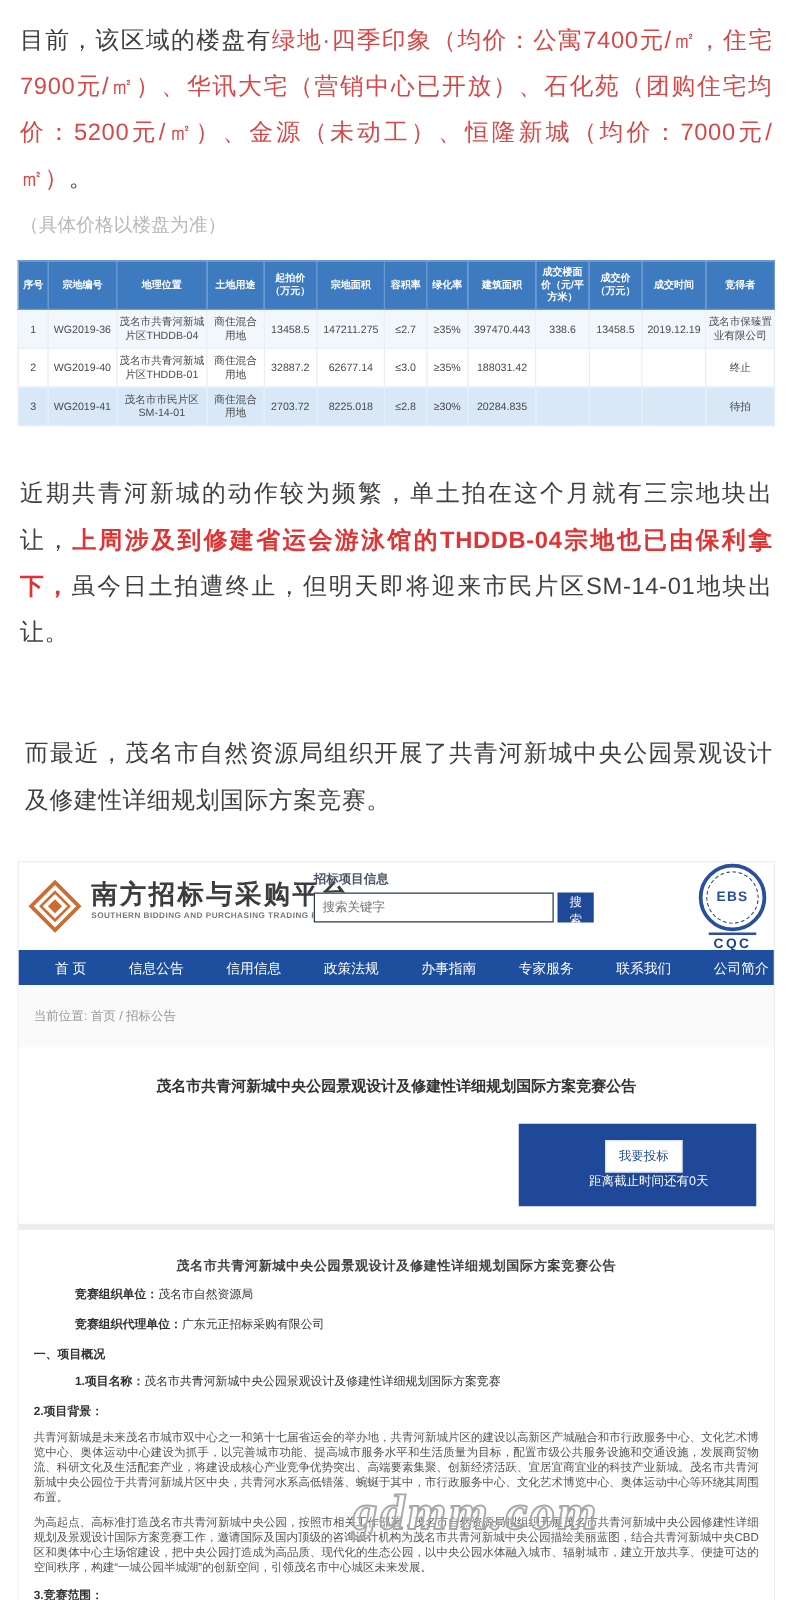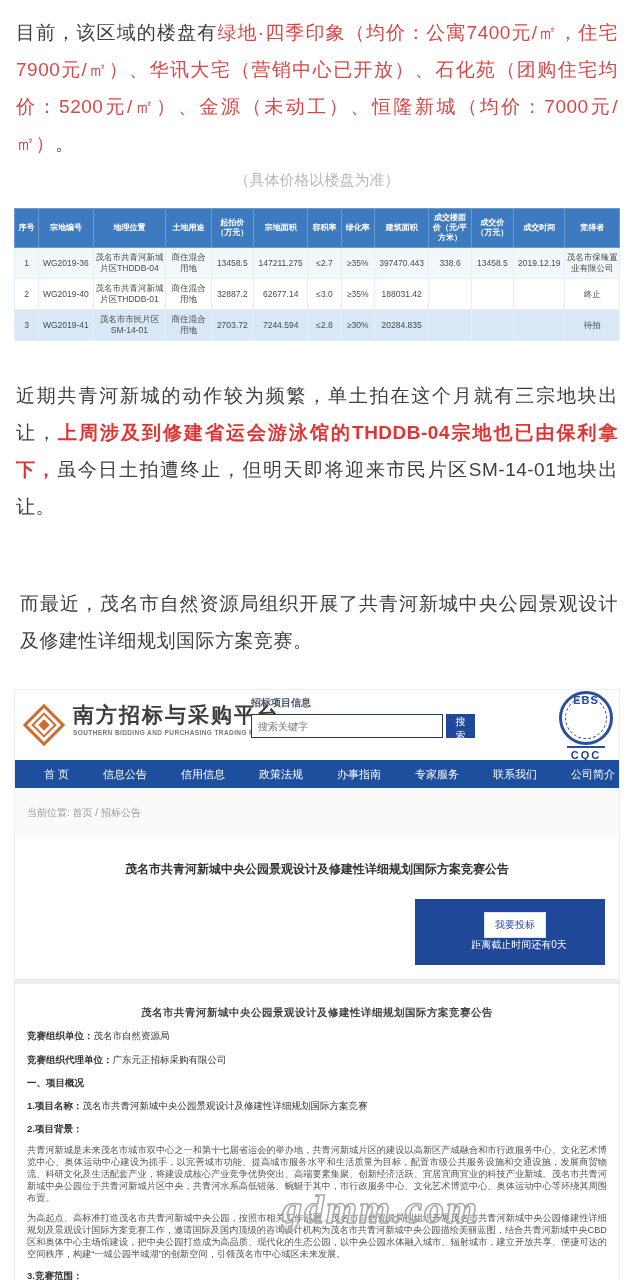--- a/index.html
+++ b/index.html
@@ -5,21 +5,21 @@
   html,body{margin:0;padding:0;}
   body{
     width:634px;height:1280px;position:relative;overflow:hidden;
     background:#ffffff;font-family:"Liberation Sans",sans-serif;color:#3f3f3f;
   }
   
   .para{padding:0 16px;font-size:19px;line-height:37px;text-align:justify;letter-spacing:0.5px;color:#3f3f3f;}
   .red{color:#d84747;}
   .red-bold{color:#e03434;font-weight:bold;}
   .p1{margin-top:14px;}
-  .price-note{text-align:center;color:#b8b8b8;font-size:15px;margin:9px 16px 0;}
+  .price-note{text-align:left;color:#b8b8b8;font-size:15px;margin:9px 16px 0;}
   .p2{margin-top:36px;}
   .p3{margin-top:60px;padding-left:20px;}
   
   .table-wrap{margin:18px 14px 0;}
   table{width:100%;border-collapse:collapse;table-layout:fixed;text-align:center;}
   th{background:#3d7abf;color:#fff;font-weight:bold;font-size:8px;padding:4px 1px;border:1px solid #6b9ad0;line-height:1.25;}
   td{font-size:8.5px;color:#4a4a4a;padding:4px 1px;border:1px solid #e6eef7;line-height:1.3;word-wrap:break-word;}
   tr.r1{background:#f2f7fc;}
   tr.r2{background:#ffffff;}
   tr.r3{background:#d9e8f6;}
@@ -34,36 +34,36 @@
   .diamond::before{content:"";position:absolute;inset:3px;border:2px solid #cf6a31;}
   .diamond::after{content:"";position:absolute;inset:8px;background:#cf6a31;}
   .logo-title{font-family:"Liberation Serif",serif;font-weight:bold;font-size:21px;color:#3c3c3c;letter-spacing:2px;line-height:1.1;}
   .logo-sub{font-size:6.5px;color:#777;letter-spacing:0.4px;margin-top:2px;font-weight:bold;}
   .search-block{position:absolute;left:236px;top:6px;}
   .search-label{display:block;font-size:10px;color:#4a5668;font-weight:bold;margin-bottom:4px;}
   .search-row{display:flex;align-items:center;}
   .search-input{width:178px;height:22px;border:1px solid #2b3a4d;font-size:10px;padding:0 6px;color:#333;outline:none;}
   .search-btn{width:29px;height:24px;background:#1f4898;color:#fff;font-size:10px;border:none;margin-left:3px;cursor:pointer;}
   .badge-block{position:absolute;right:2px;top:1px;width:62px;text-align:center;}
-  .badge-circle{width:48px;height:48px;border-radius:50%;border:3px solid #2a4f9e;margin:0 auto;display:flex;align-items:flex-start;justify-content:center;position:relative;background:#fff;}
+  .badge-circle{width:48px;height:48px;border-radius:50%;border:3px solid #2a4f9e;margin:0 auto;display:flex;align-items:center;justify-content:center;position:relative;background:#fff;}
   .badge-circle::before{content:"";position:absolute;inset:3px;border:1px dashed #2a4f9e;border-radius:50%;}
   .badge-ebs{font-size:11px;font-weight:bold;color:#2a4f9e;letter-spacing:1px;}
   .badge-cqc{font-size:11px;font-weight:bold;color:#1e3f8f;letter-spacing:2px;margin-top:1px;border-top:2px solid #2a4f9e;display:inline-block;padding:1px 4px 0;}
   .shot-nav{background:#1e4f9e;display:flex;align-items:center;height:28px;padding-left:12px;}
   .shot-nav span{color:#fff;font-size:11px;padding:0 17px;white-space:nowrap;cursor:pointer;}
   .shot-breadcrumb{background:#fafafa;font-size:10px;color:#999;padding:18px 12px;}
   .shot-content{padding:14px 12px 24px;background:#fff;}
   .page-title{text-align:center;font-size:12px;font-weight:bold;color:#333;margin:8px 20px 0;line-height:1.6;}
   .bid-box{margin:20px 2px 0 auto;width:180px;background:#1f4898;padding:13px 0 13px 10px;display:flex;align-items:center;flex-direction:column;}
   .bid-btn{background:#fff;color:#1f4898;font-size:10px;padding:5px 10px;border:1px solid #dfe6f2;cursor:pointer;white-space:nowrap;}
   .deadline{color:#fff;font-size:10px;margin-left:8px;white-space:nowrap;}
   .shot-divider{height:5px;background:#ededed;margin:14px -12px 0;}
   .doc-title{text-align:center;font-size:10.5px;font-weight:bold;color:#444;margin-top:22px;letter-spacing:0.5px;}
   .doc-field{font-size:9.5px;color:#333;margin-top:9px;line-height:1.5;}
-  .lbl{font-weight:bold;}
+  .lbl{font-weight:bold;margin-left:33px;}
   .doc-sec{font-size:9.5px;font-weight:bold;color:#333;margin-top:10px;}
   .doc-body{font-size:9.2px;color:#555;line-height:12px;text-align:justify;margin-top:8px;}
   
   .watermark{
     position:absolute;left:282px;top:1186px;z-index:5;pointer-events:none;
     font-family:"Liberation Serif",serif;font-style:italic;font-weight:bold;
     font-size:40px;letter-spacing:2px;color:rgba(255,255,255,0.15);
     -webkit-text-stroke:1.5px #a8a8a8;text-stroke:1.5px #a8a8a8;
   }
 </style>
@@ -140,21 +140,21 @@
         <td></td>
         <td></td>
         <td>终止</td>
       </tr>
       <tr class="r3">
         <td>3</td>
         <td>WG2019-41</td>
         <td>茂名市市民片区SM-14-01</td>
         <td>商住混合用地</td>
         <td>2703.72</td>
-        <td>7244.594</td>
+        <td>8225.018</td>
         <td>≤2.8</td>
         <td>≥30%</td>
         <td>20284.835</td>
         <td></td>
         <td></td>
         <td></td>
         <td>待拍</td>
       </tr>
     </tbody>
   </table>

